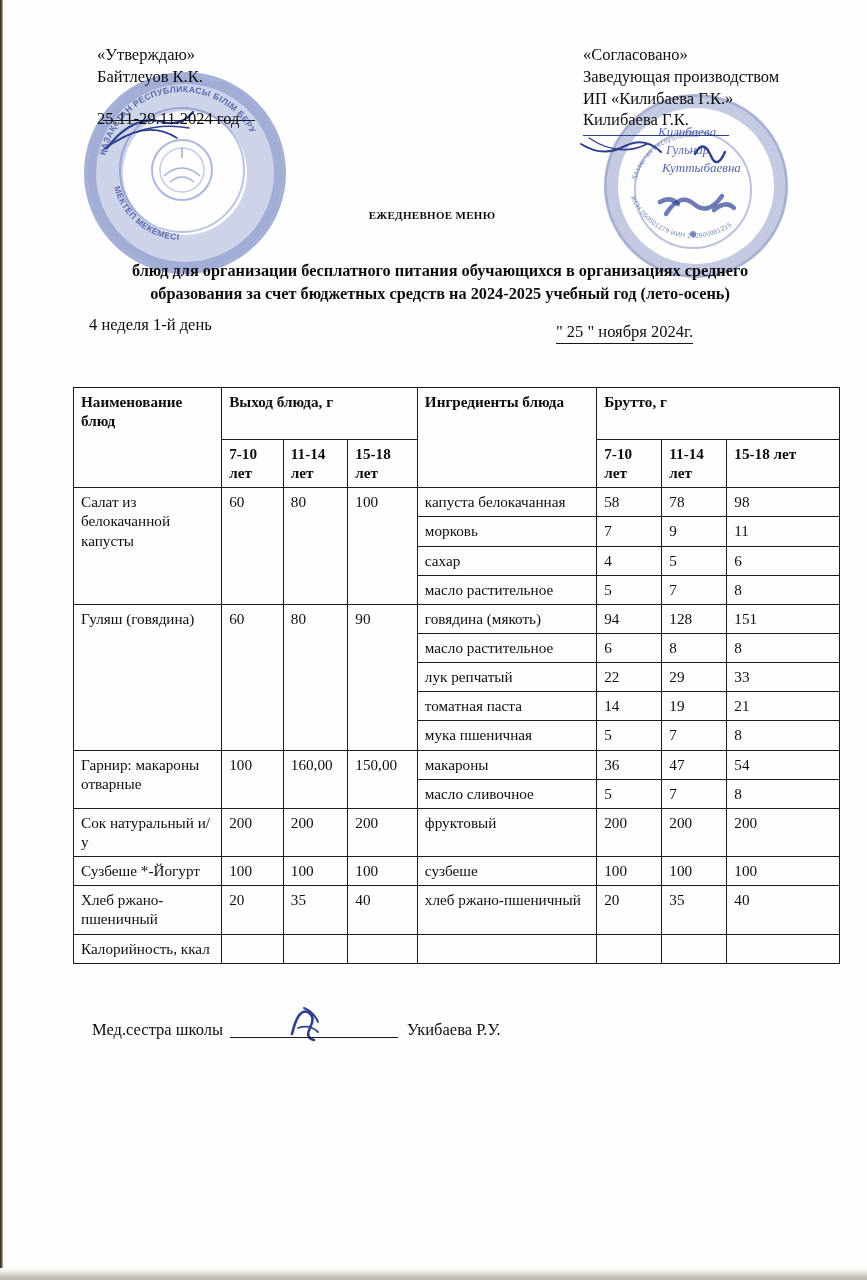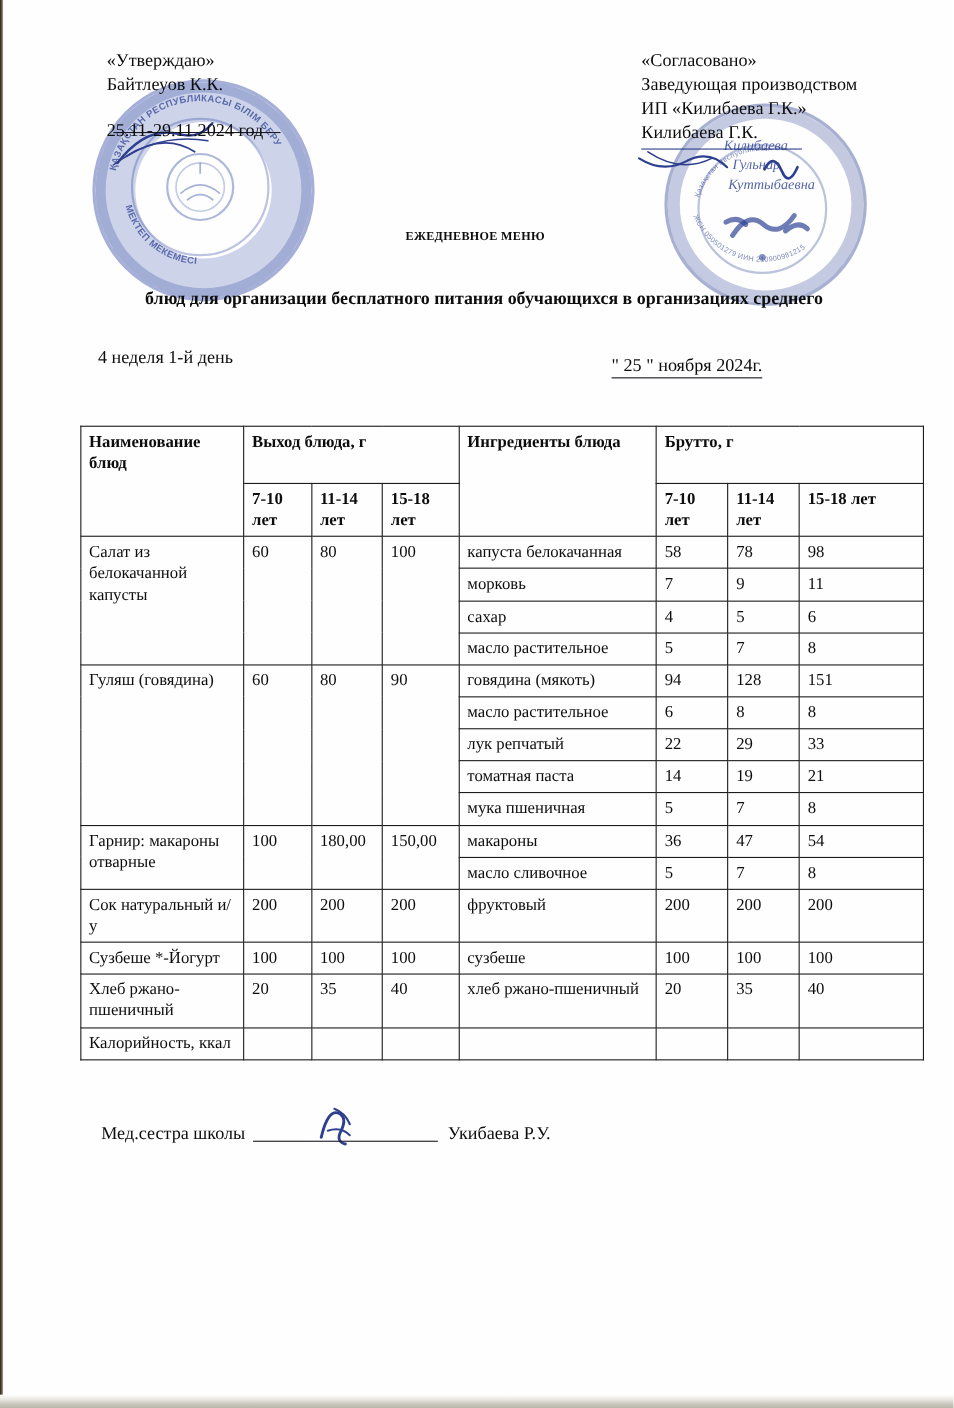--- a/index.html
+++ b/index.html
@@ -285,20 +285,21 @@
 <div class="hdr-right">
   <div class="hdr-line">«Согласовано»</div>
   <div class="hdr-line">Заведующая производством</div>
   <div class="hdr-line">ИП «Килибаева Г.К.»</div>
   <div class="hdr-line">Килибаева Г.К.</div>
 </div>
 
 <div class="doc-title">ЕЖЕДНЕВНОЕ МЕНЮ</div>
 <div class="doc-sub">
   <div>блюд для организации бесплатного питания обучающихся в организациях среднего</div>
+  <div>образования за счет бюджетных средств на 2024-2025 учебный год (лето-осень)</div>
 </div>
 <div class="week-line">4 неделя 1-й день</div>
 <div class="date-line">
   <span class="date-rule">" 25 " ноября 2024г.</span>
 </div>
 
 <table class="menu">
   <thead>
     <tr>
       <th class="c-name th-tall" rowspan="2">Наименование блюд</th>
@@ -374,21 +375,21 @@
       </tr>
       <tr>
         <td class="c-ingr">мука пшеничная</td>
         <td class="c-br">5</td>
         <td class="c-br">7</td>
         <td class="c-br3">8</td>
       </tr>
       <tr>
         <td class="c-name" rowspan="2">Гарнир: макароны отварные</td>
         <td class="c-age" rowspan="2">100</td>
-        <td class="c-age" rowspan="2">180,00</td>
+        <td class="c-age" rowspan="2">160,00</td>
         <td class="c-age3" rowspan="2">150,00</td>
         <td class="c-ingr">макароны</td>
         <td class="c-br">36</td>
         <td class="c-br">47</td>
         <td class="c-br3">54</td>
       </tr>
       <tr>
         <td class="c-ingr">масло сливочное</td>
         <td class="c-br">5</td>
         <td class="c-br">7</td>

